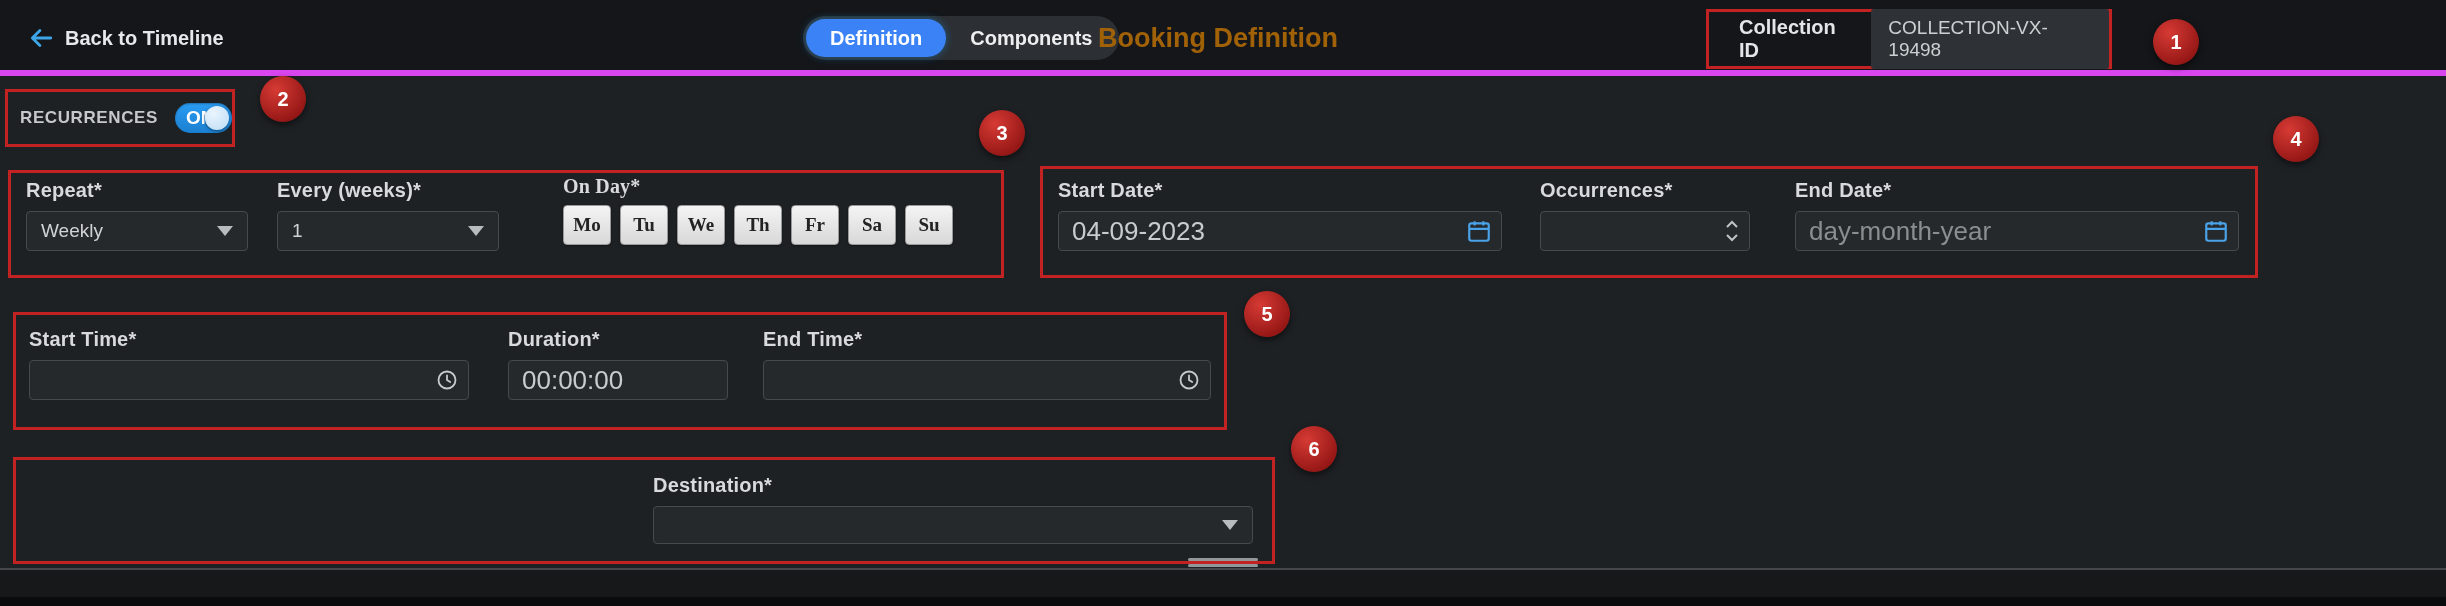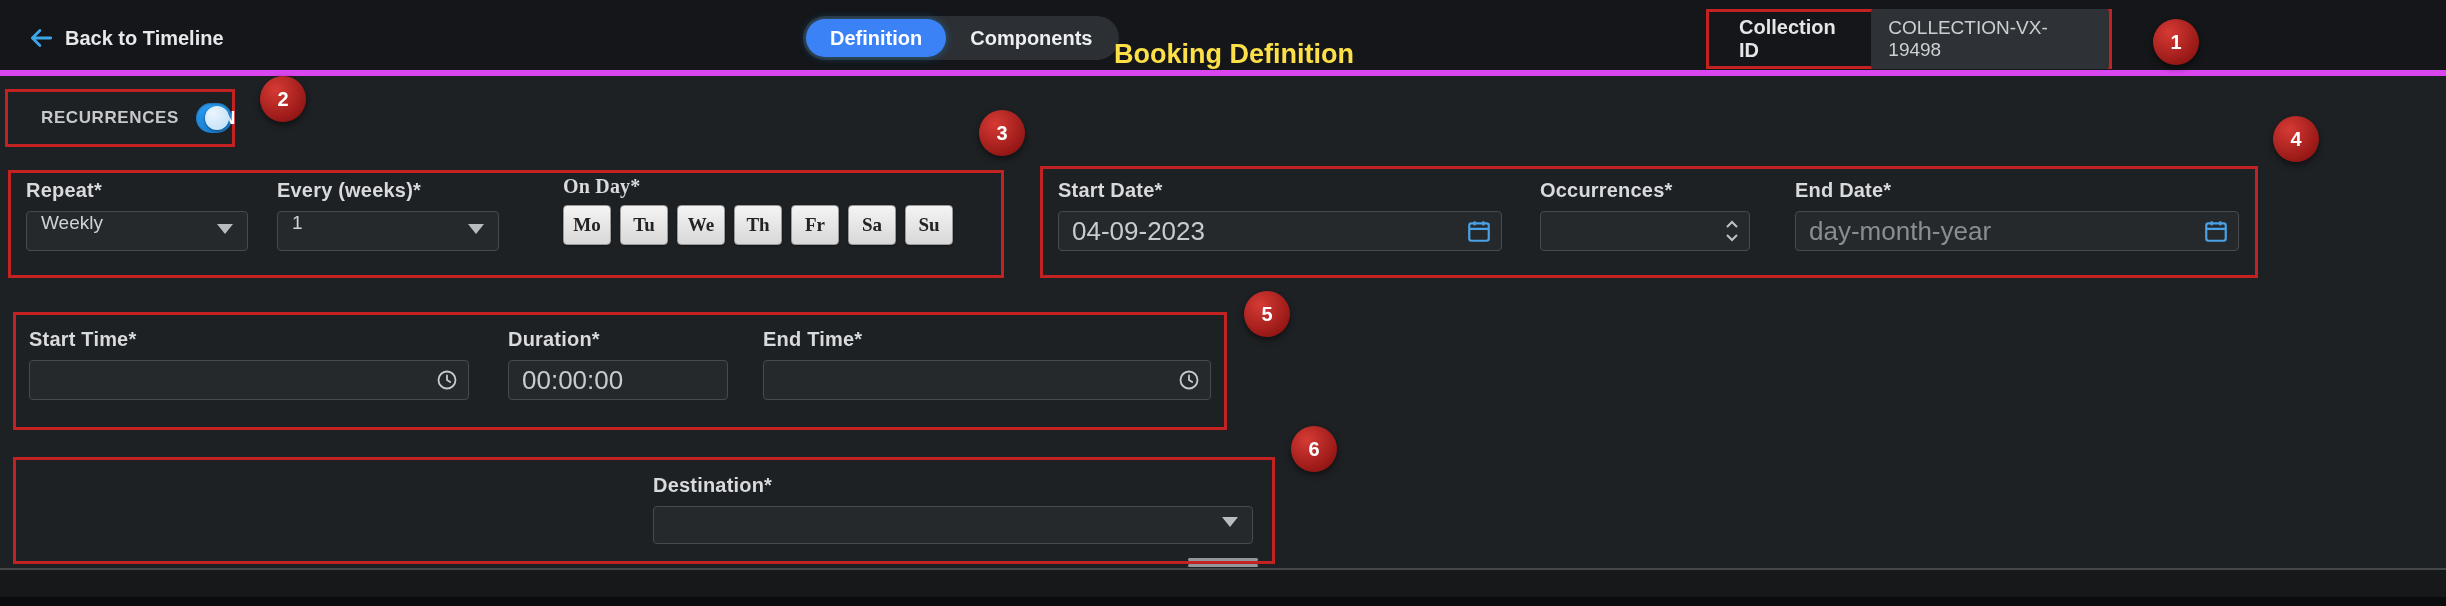--- a/index.html
+++ b/index.html
@@ -10,28 +10,28 @@
     font-family:"Liberation Sans","DejaVu Sans",sans-serif;
     color:#d8dadc;
   }
   
   .topbar{position:absolute;left:0;top:0;width:2446px;height:76px;background:#141619;border-bottom:6px solid #d946ef;}
   .back-link{position:absolute;left:28px;top:0;height:76px;display:flex;align-items:center;gap:11px;cursor:pointer;}
   .back-link span{font-size:20px;font-weight:700;color:#e6e8ea;}
   .tab-pill{position:absolute;left:803px;top:16px;height:44px;background:#2c2f33;border-radius:22px;display:inline-flex;align-items:center;padding:3px;}
   .tab{height:38px;display:flex;align-items:center;padding:0 24px;border-radius:19px;font-size:20px;font-weight:700;color:#eceeef;cursor:pointer;}
   .tab.active{background:#3b82f6;color:#ffffff;box-shadow:0 0 8px rgba(30,154,232,.45);text-align:right;}
-  .page-title{position:absolute;left:1098px;top:0;margin:16px;line-height:76px;font-size:27px;font-weight:700;color:#fde047;}
+  .page-title{position:absolute;left:1098px;top:0;margin:0;line-height:76px;font-size:27px;font-weight:700;color:#a16207;}
   .collection{display:flex;align-items:center;height:100%;padding-left:30px;gap:15px;}
   .coll-label{font-size:20px;font-weight:700;color:#e3e5e7;}
   .coll-value{background:#2e3236;border-radius:3px;padding:8px 17px;font-size:19px;color:#cdd0d3;}
   
   .redbox{position:absolute;border:3px solid #c22222;}
   .box1{left:1706px;top:9px;width:406px;height:60px;}
-  .box2{left:5px;top:89px;width:230px;height:58px;padding-left:21px;}
+  .box2{left:5px;top:89px;width:230px;height:58px;}
   .box3{left:8px;top:170px;width:996px;height:108px;}
   .box4{left:1040px;top:166px;width:1218px;height:112px;}
   .box5{left:13px;top:312px;width:1214px;height:118px;}
   .box6{left:13px;top:457px;width:1262px;height:107px;}
   .badge{position:absolute;width:46px;height:46px;border-radius:50%;z-index:20;
     background:radial-gradient(circle at 35% 30%,#d63a34,#7e0b0b);
     color:#ffffff;font-size:20px;font-weight:700;display:flex;align-items:center;justify-content:center;
     box-shadow:0 3px 6px rgba(0,0,0,.55);}
   .b1{left:2153px;top:19px;} .b2{left:260px;top:76px;} .b3{left:979px;top:110px;}
   .b4{left:2273px;top:116px;} .b5{left:1244px;top:291px;} .b6{left:1291px;top:426px;}
@@ -40,21 +40,21 @@
   .recur-label{font-size:17px;font-weight:700;letter-spacing:.6px;color:#c6c8ca;}
   .toggle{position:relative;width:66px;height:30px;border-radius:15px;cursor:pointer;
     background:linear-gradient(#2a9df4,#1b7fd0);box-shadow:inset 0 1px 2px rgba(0,0,0,.3);}
   .toggle-text{position:absolute;left:11px;top:50%;transform:translateY(-50%);font-size:19px;font-weight:700;color:#ffffff;}
   .toggle-knob{position:absolute;right:3px;top:3px;width:24px;height:24px;border-radius:50%;
     background:radial-gradient(circle at 35% 30%,#eaf5fe,#bcdcf5);box-shadow:0 1px 3px rgba(0,0,0,.5);}
   
   .fg{position:absolute;}
   .fg>label{display:block;font-size:20px;font-weight:700;color:#d8dadc;margin-bottom:9px;letter-spacing:.2px;}
   .select{height:40px;background:#26292c;border:1px solid #46494d;border-radius:4px;
-    display:flex;align-items:flex-end;padding:16px 14px;font-size:19px;color:#d0d3d5;cursor:pointer;}
+    display:flex;align-items:center;padding:0 14px;font-size:19px;color:#d0d3d5;cursor:pointer;}
   .select .caret{margin-left:auto;width:0;height:0;border-left:8px solid transparent;border-right:8px solid transparent;border-top:10px solid #b9bcbe;}
   .field{position:relative;}
   .field input{width:100%;height:40px;background:#26292c;border:1px solid #46494d;border-radius:4px;
     color:#c9ccce;font-size:26px;padding:0 44px 0 13px;outline:none;font-family:"Liberation Sans","DejaVu Sans",sans-serif;}
   .field input::placeholder{color:#8a8e92;}
   .field .ic{position:absolute;right:10px;top:50%;transform:translateY(-50%);cursor:pointer;display:flex;}
   .days{display:flex;gap:9px;}
   .day{width:48px;height:40px;border-radius:4px;border:1px solid #9a9a9a;cursor:pointer;
     background:linear-gradient(#f4f4f4,#d8d8d8);color:#232323;font-size:19px;font-weight:700;
     display:flex;align-items:center;justify-content:center;box-shadow:0 1px 2px rgba(0,0,0,.4);}

